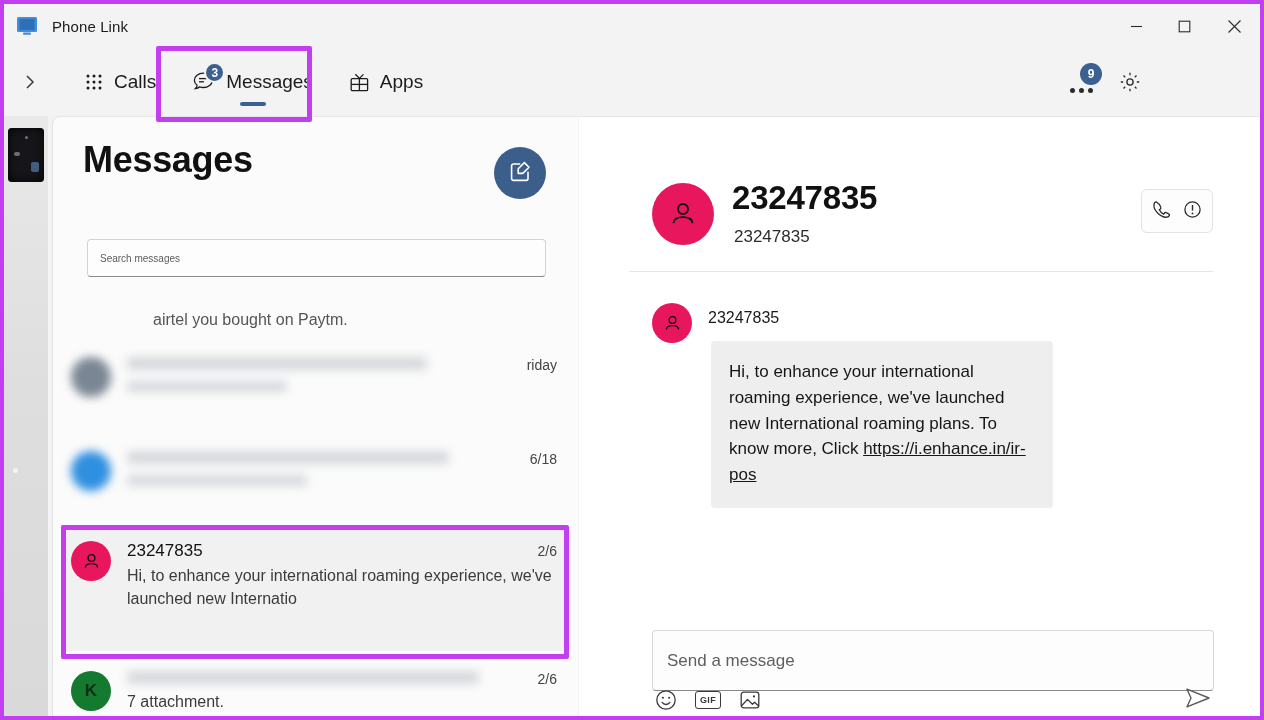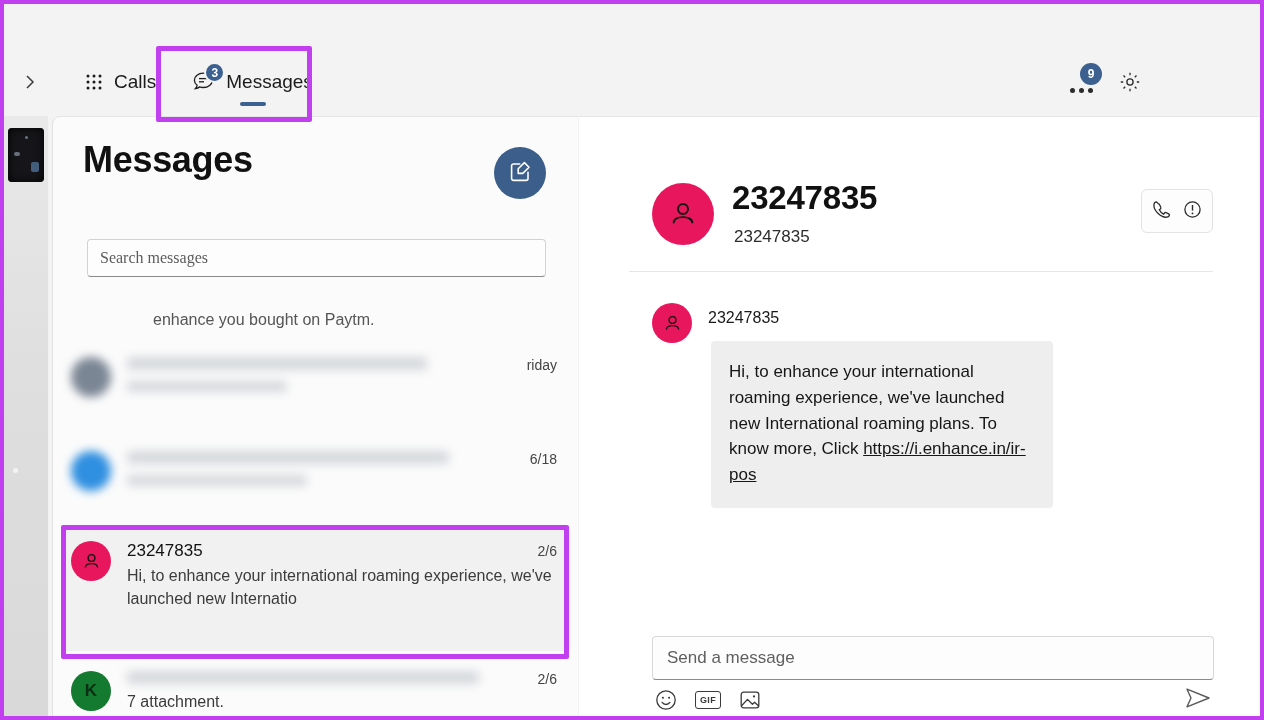--- a/index.html
+++ b/index.html
@@ -158,22 +158,22 @@
     width: 459px; height: 38px;
     background: #fdfdfd;
     border: 1px solid #d2d2d2;
     border-bottom: 1px solid #8a8a8a;
     border-radius: 4px;
     display: flex; align-items: center;
   }
   .search-input {
     border: 0; outline: 0; background: transparent;
     margin-left: 12px; width: 420px;
-    font-family: Liberation Serif, serif;
-    font-size: 16px; color: #2b2b2b;
+    font-family: Liberation Sans, sans-serif;
+    font-size: 10px; color: #2b2b2b;
   }
   .search-input::placeholder { color: #5c5c5c; }
 
   .convos { position: absolute; left: 0; top: 180px; width: 526px; bottom: 0; }
 
   .partial-line {
     position: absolute; left: 100px; top: 14px;
     font-size: 16px; color: #555;
   }
 
@@ -275,22 +275,22 @@
     background: #eeeeee;
     border-radius: 4px;
     padding: 18px 22px 20px 18px;
     font-size: 17px; line-height: 1.52; color: #161616;
   }
   .bubble a { color: #161616; text-decoration: underline; }
 
   
   .composer { position: absolute; left: 0; bottom: 0; width: 681px; height: 104px; }
   .composer-box {
-    position: absolute; left: 73px; top: 16px;
-    width: 562px; height: 44px;
+    position: absolute; left: 73px; top: 10px;
+    width: 562px; height: 61px;
     background: #fdfdfd;
     border: 1px solid #d8d8d8;
     border-bottom: 1px solid #8a8a8a;
     border-radius: 4px;
     display: flex; align-items: center;
   }
   .composer-input {
     border: 0; outline: 0; background: transparent;
     margin-left: 14px; width: 520px;
     font-family: "Liberation Sans", sans-serif;
@@ -313,20 +313,49 @@
     border: 1.6px solid #3a3a3a; border-radius: 3px;
     display: flex; align-items: center; justify-content: center;
     font-size: 9px; font-weight: 700; color: #3a3a3a; letter-spacing: .3px;
   }
 </style>
 </head>
 <body>
 
 <div class="app-frame">
 
+  <div class="titlebar">
+    <div class="app-icon">
+      <svg width="24" height="24" viewBox="0 0 24 24">
+        <rect x="2" y="3" width="20" height="15" rx="1.5" fill="#3f8ddc"></rect>
+        <rect x="4.5" y="5" width="15" height="11" fill="#2f6fb5"></rect>
+        <rect x="8" y="18.5" width="8" height="2.2" rx="1" fill="#3f8ddc"></rect>
+      </svg>
+    </div>
+    <div class="app-title">Phone Link</div>
+
+    <div class="winbtns">
+      <div class="winbtn">
+        <svg width="13" height="13" viewBox="0 0 13 13">
+            <line x1="1" y1="6.5" x2="12" y2="6.5" stroke="#2b2b2b" stroke-width="1.1"></line>
+          </svg>
+      </div>
+      <div class="winbtn">
+        <svg width="13" height="13" viewBox="0 0 13 13">
+            <rect x="1.2" y="1.2" width="10.6" height="10.6" fill="none" stroke="#2b2b2b" stroke-width="1.1"></rect>
+          </svg>
+      </div>
+      <div class="winbtn">
+        <svg width="15" height="15" viewBox="0 0 15 15">
+            <line x1="1.5" y1="1.5" x2="13.5" y2="13.5" stroke="#2b2b2b" stroke-width="1.1"></line>
+            <line x1="13.5" y1="1.5" x2="1.5" y2="13.5" stroke="#2b2b2b" stroke-width="1.1"></line>
+          </svg>
+      </div>
+    </div>
+  </div>
 
   <div class="navbar">
 
     <div class="expand-btn">
       <svg width="18" height="20" viewBox="0 0 18 20">
           <polyline points="6,4 12,10 6,16" fill="none" stroke="#3b3b3b" stroke-width="1.5"></polyline>
         </svg>
     </div>
 
     <div class="tabs">
@@ -357,20 +386,32 @@
             <line x1="7" y1="7.6" x2="15" y2="7.6" stroke="#1b1b1b" stroke-width="1.3"></line>
             <line x1="7" y1="10.8" x2="12" y2="10.8" stroke="#1b1b1b" stroke-width="1.3"></line>
           </svg>
           <span class="tab-badge">3</span>
         </span>
         <span>Messages</span>
         <span class="tab-underline"></span>
       </div>
 
 
+      <div class="tab">
+        <span class="ticon">
+          <svg width="21" height="21" viewBox="0 0 21 21">
+            <rect x="2.2" y="6.6" width="16.4" height="12" rx="1.2" fill="none" stroke="#1b1b1b" stroke-width="1.3"></rect>
+            <line x1="10.4" y1="6.6" x2="10.4" y2="18.6" stroke="#1b1b1b" stroke-width="1.3"></line>
+            <line x1="2.2" y1="12.4" x2="18.6" y2="12.4" stroke="#1b1b1b" stroke-width="1.3"></line>
+            <path d="M10.4 6.4 6.4 2.2" fill="none" stroke="#1b1b1b" stroke-width="1.3"></path>
+            <path d="M10.4 6.4 14.4 2.4" fill="none" stroke="#1b1b1b" stroke-width="1.3"></path>
+          </svg>
+        </span>
+        <span>Apps</span>
+      </div>
     </div>
 
     <div class="nav-right">
       <div class="more-btn">
         <span class="dots">
             <i></i>
             <i></i>
             <i></i>
           </span>
         <span class="more-badge">9</span>
@@ -407,21 +448,21 @@
         </svg>
       </span>
     </div>
 
     <div class="search-wrap">
       <input class="search-input" type="text" placeholder="Search messages" style="">
     </div>
 
     <div class="convos">
 
-      <div class="partial-line">enhance you bought on Paytm.</div>
+      <div class="partial-line">airtel you bought on Paytm.</div>
 
       <div class="convo" style="top:48px;">
         <div class="av blurred" style="background:#7b8694;"></div>
         <div class="body">
           <div class="row1">
             <div class="name blurred" style="flex:1;">
               <div class="bar" style="width:300px;"></div>
             </div>
             <div class="time">riday</div>
           </div>

